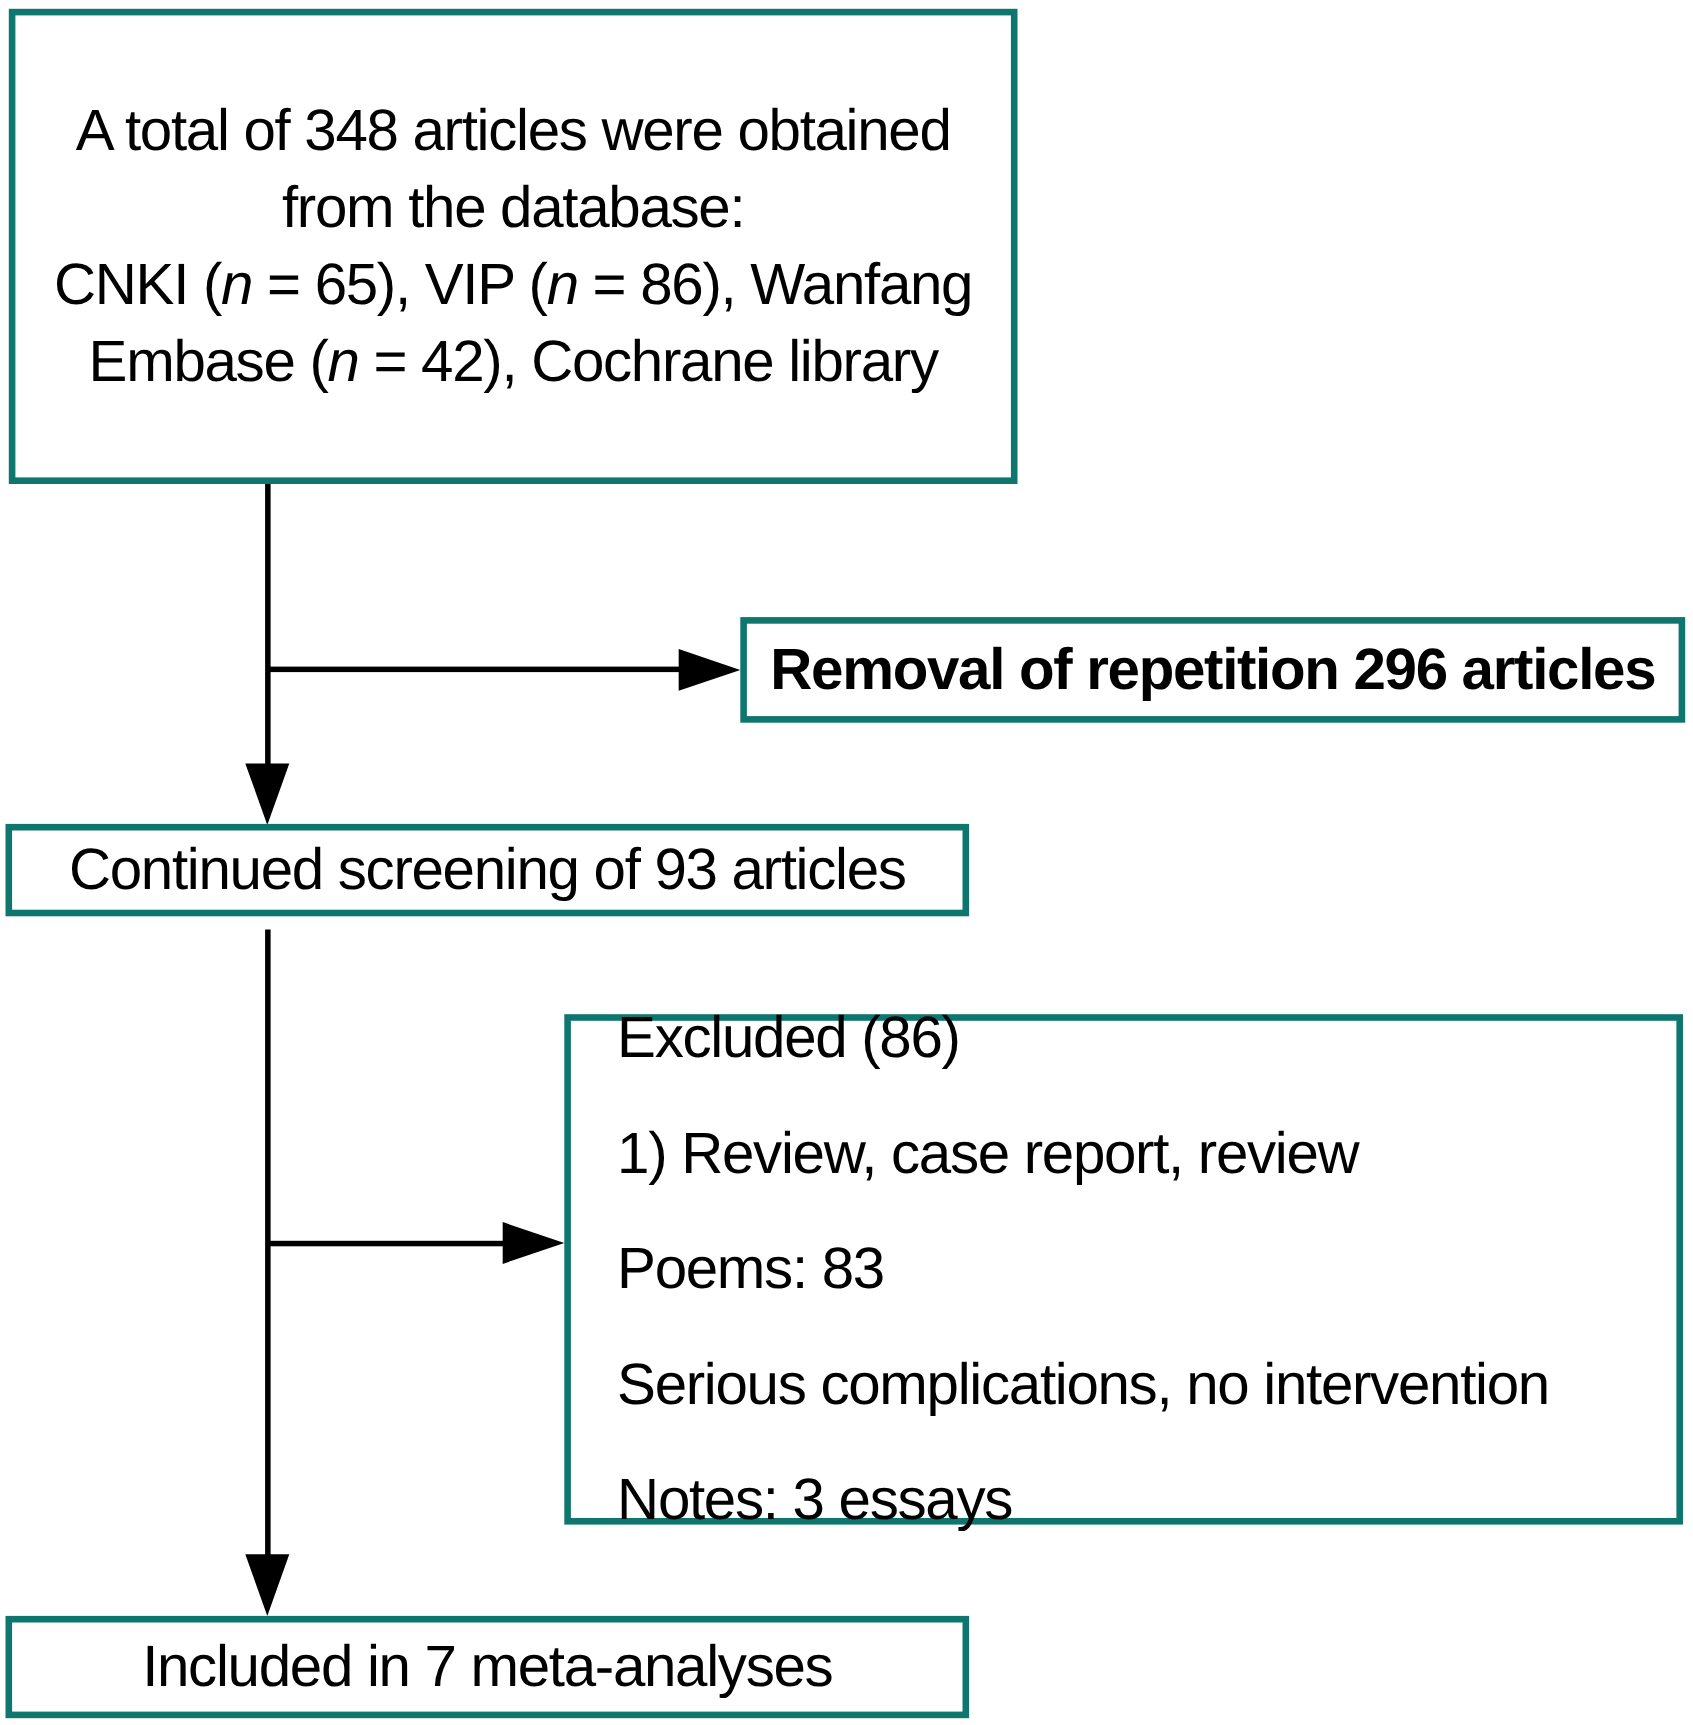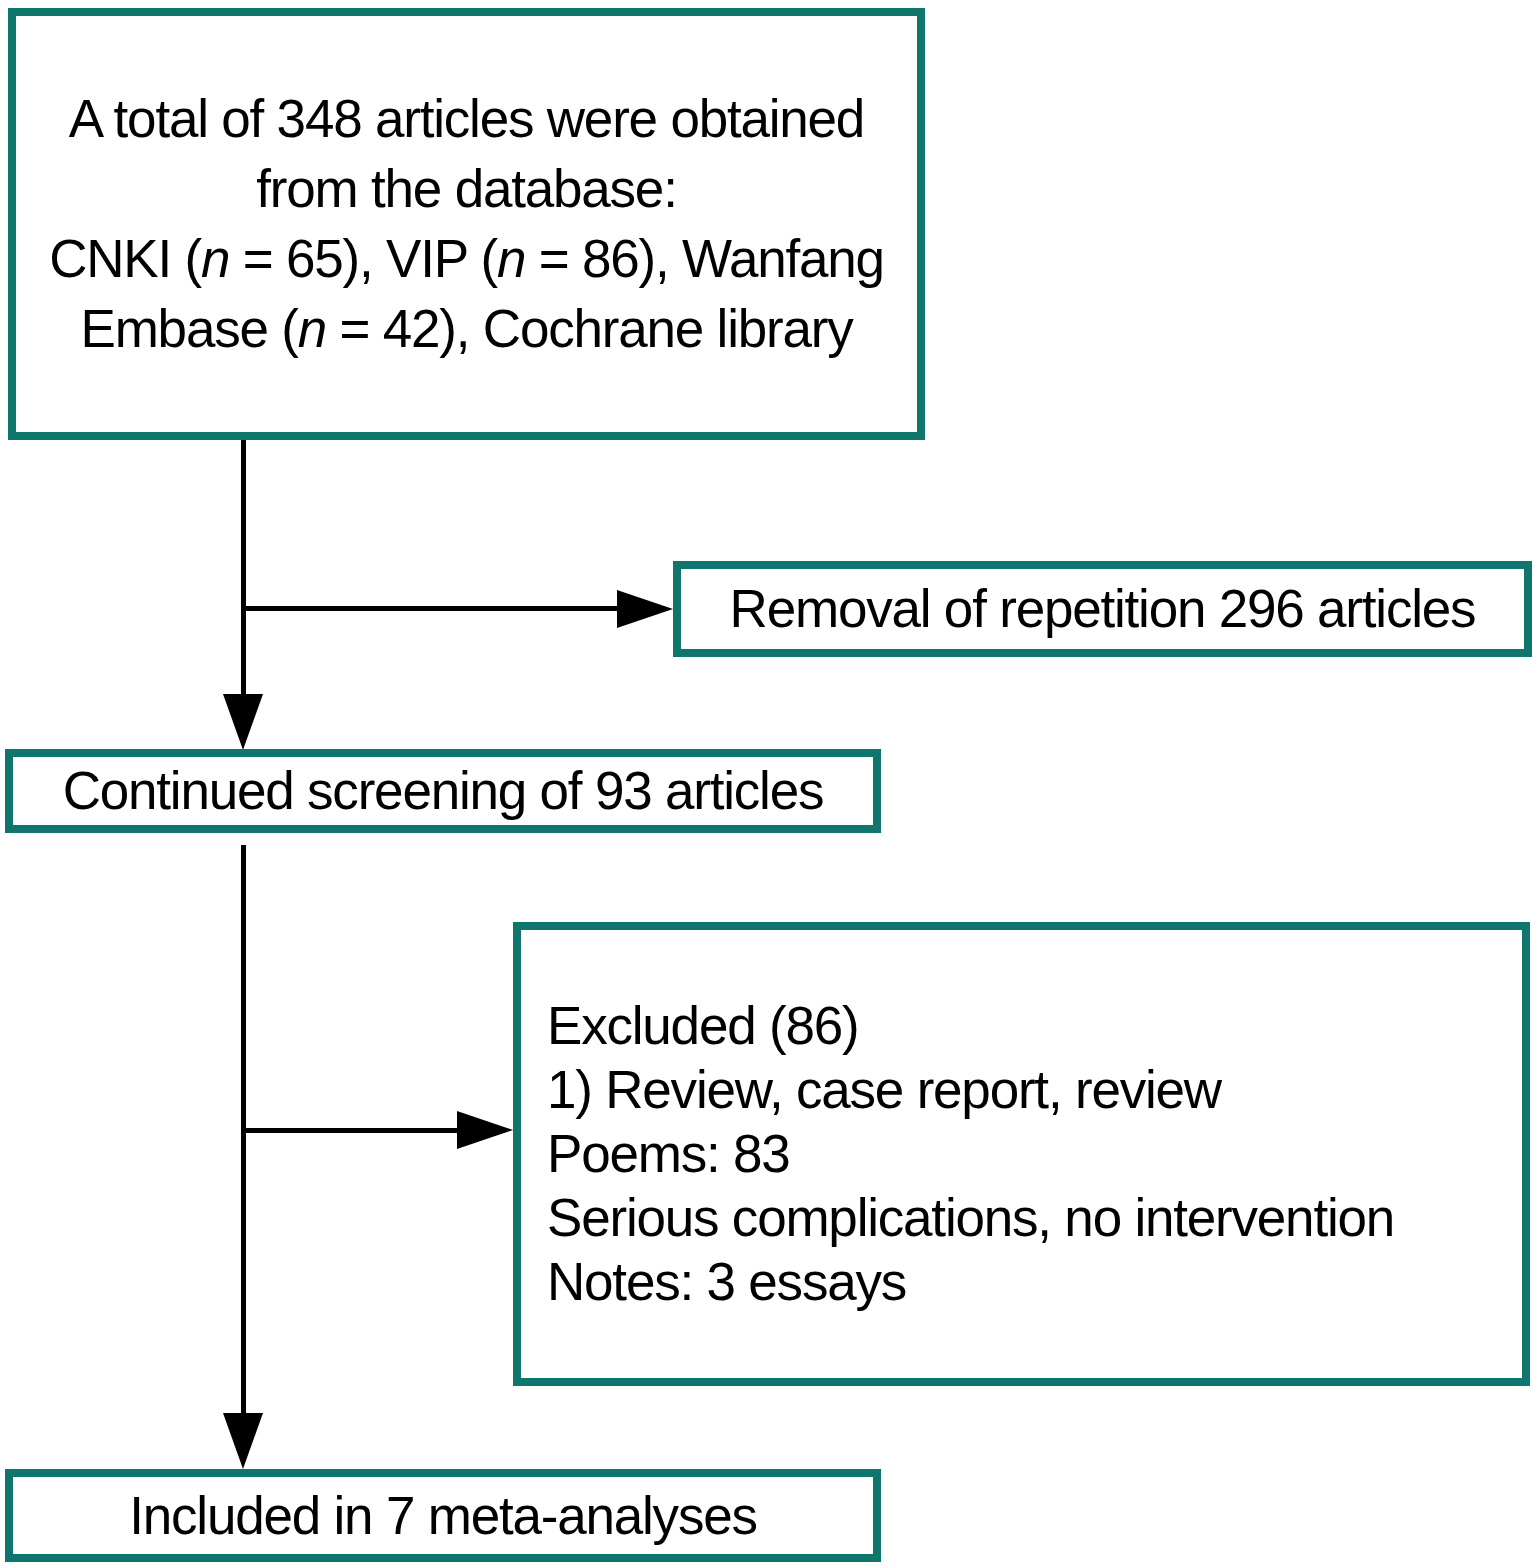--- a/index.html
+++ b/index.html
@@ -7,28 +7,28 @@
     position:relative;
     width:1539px;height:1568px;
     background:#ffffff;
     color:#000000;
     font-family:"Liberation Sans", sans-serif;
     overflow:hidden;
   }
   .box{
     position:absolute;
     background:#ffffff;
-    border:8px solid #0f766e;
+    border:6px solid #0f766e;
     box-sizing:border-box;
     display:flex;
     flex-direction:column;
     justify-content:center;
   }
   .box.center{align-items:center;text-align:center;}
-  .box.left{align-items:flex-start;text-align:right;padding-left:26px;padding-right:10px;}
+  .box.left{align-items:flex-start;text-align:right;padding-left:42px;padding-right:10px;gap:41px;}
   .tline{
     white-space:nowrap;
     font-size:53px;
     letter-spacing:-1.2px;
     line-height:70px;
   }
   .excl .tline{line-height:64px;}
   .connector{position:absolute;background:#000000;}
   .arrow-down{
     position:absolute;width:0;height:0;
@@ -55,21 +55,21 @@
     <div class="tline">CNKI (<i>n</i> = 65), VIP (<i>n</i> = 86), Wanfang</div>
     <div class="tline">Embase (<i>n</i> = 42), Cochrane library</div>
   </div>
 
   <div class="connector" style="left:241px;top:440px;width:5px;height:270px;"></div>
   <div class="arrow-down" style="left:223px;top:694px;"></div>
 
   <div class="connector" style="left:243px;top:606px;width:382px;height:5px;"></div>
   <div class="arrow-right" style="left:617px;top:590px;"></div>
 
-  <div class="box center" style="left:673px;top:561px;width:859px;height:96px;">
+  <div class="box center" style="left:673px;top:561px;width:859px;height:96px;font-weight:bold;">
     <div class="tline">Removal of repetition 296 articles</div>
   </div>
 
   <div class="box center" style="left:5px;top:749px;width:876px;height:84px;">
     <div class="tline">Continued screening of 93 articles</div>
   </div>
 
   <div class="connector" style="left:241px;top:845px;width:5px;height:575px;"></div>
   <div class="arrow-down" style="left:223px;top:1413px;"></div>
 

